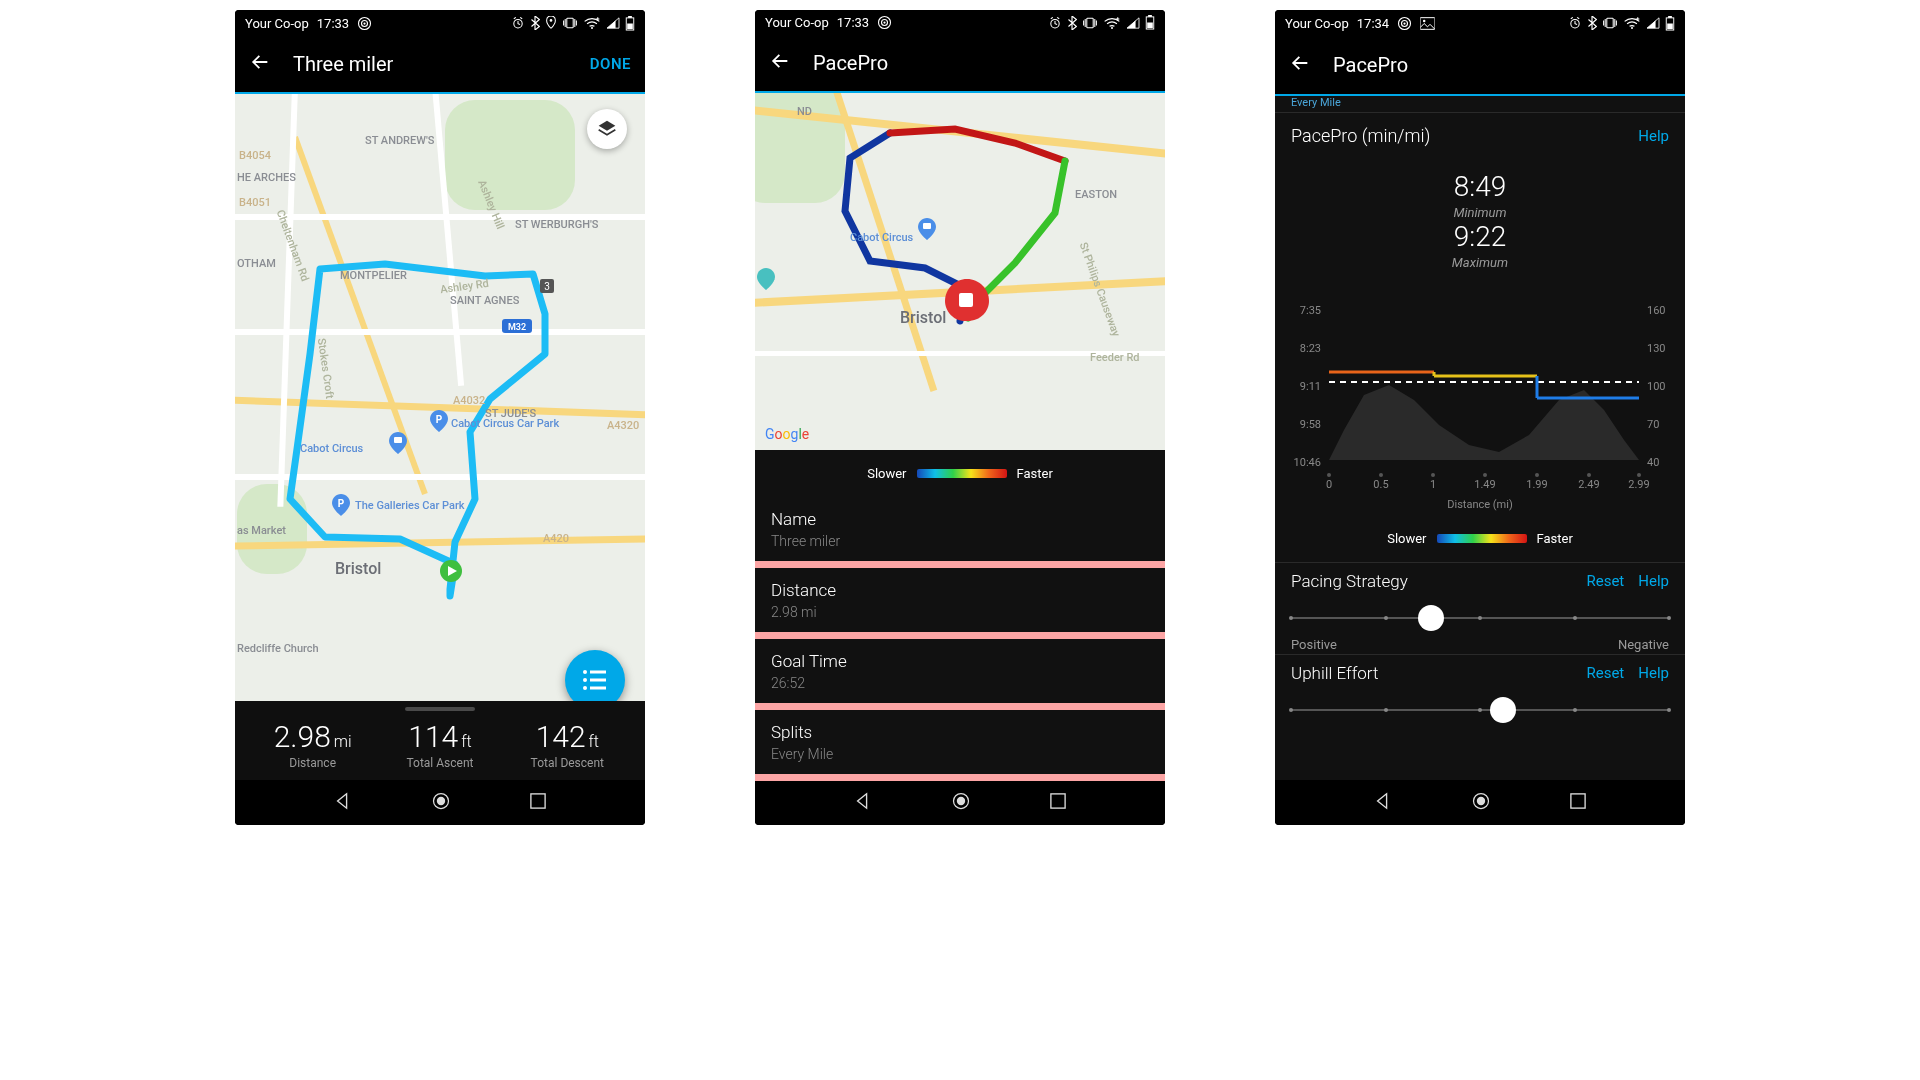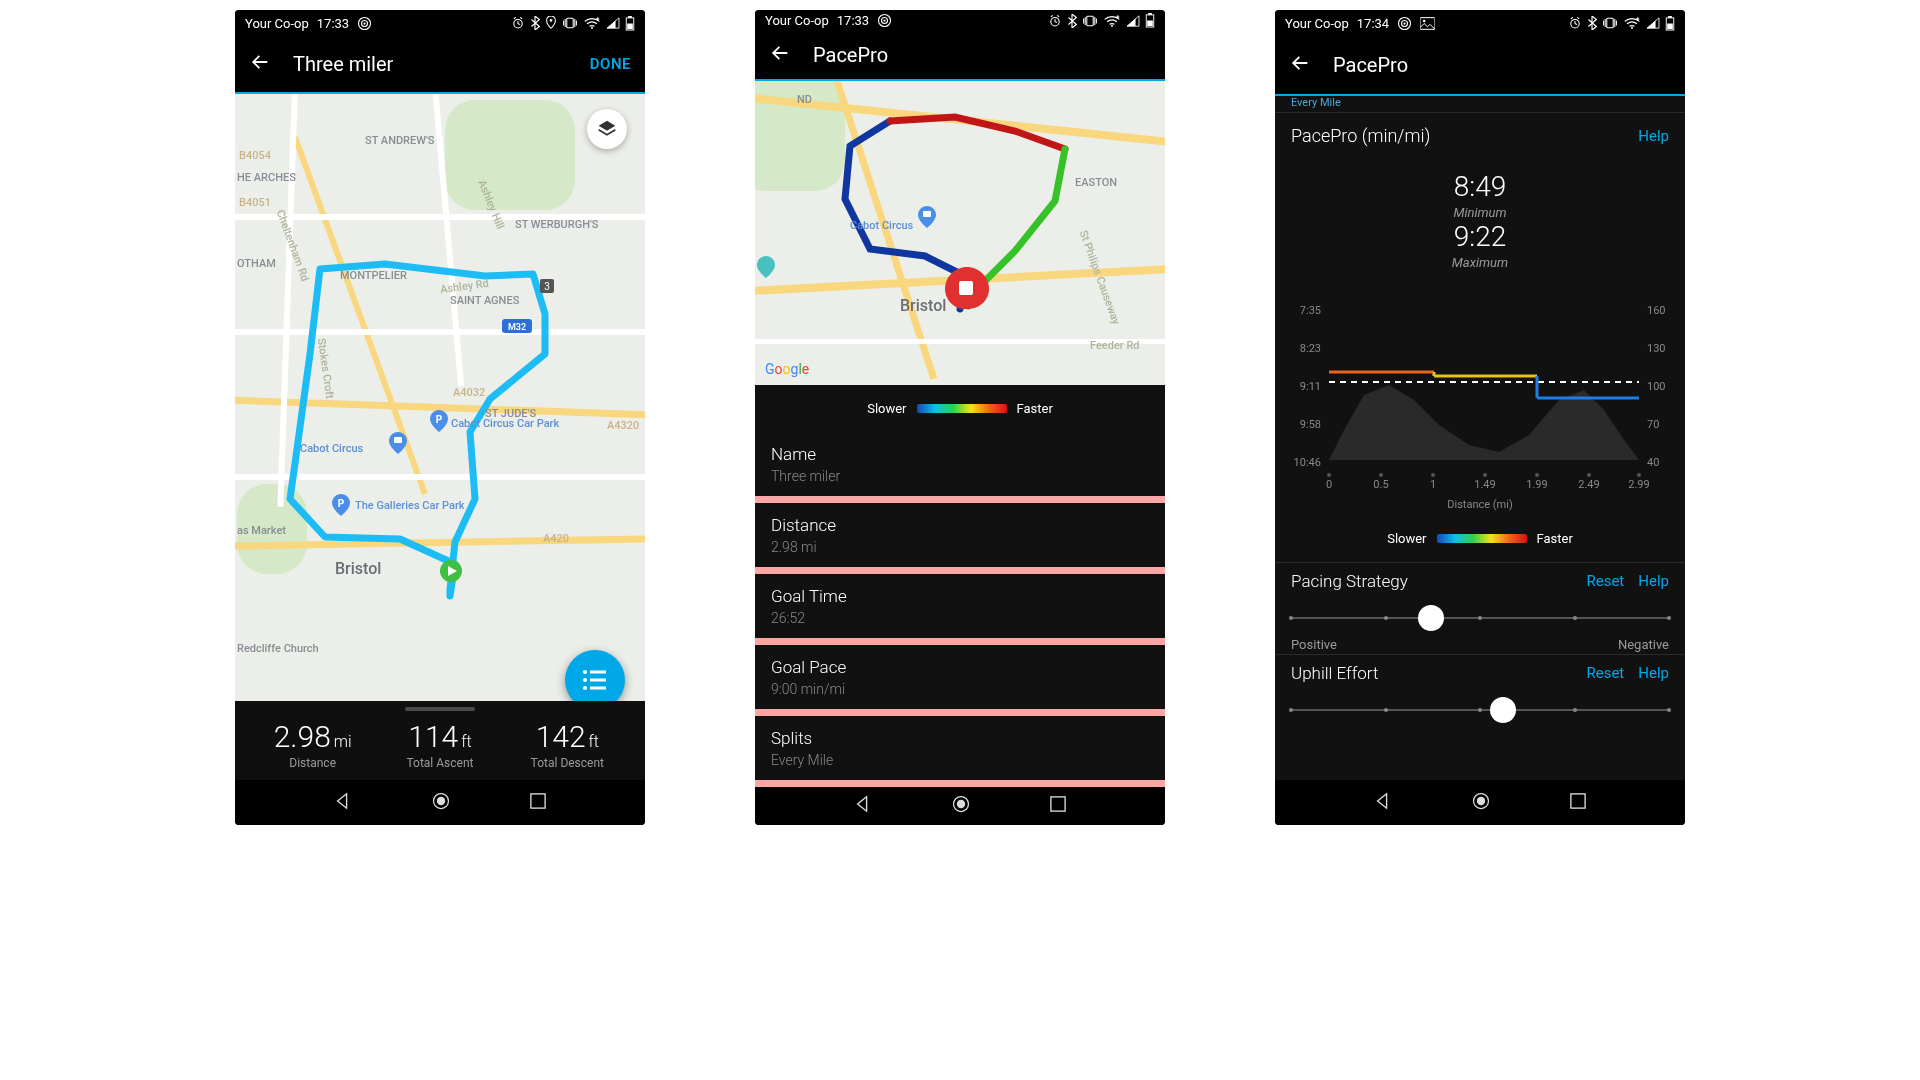--- a/index.html
+++ b/index.html
@@ -240,21 +240,21 @@
         <span class="maplabel" style="left:250px; top:313px;">ST JUDE'S</span>
         <span class="maplabel" style="left:2px; top:430px;">as Market</span>
         <span class="maplabel town" style="left:100px; top:465px;">Bristol</span>
         <span class="maplabel" style="left:2px; top:548px;">Redcliffe Church</span>
         <span class="maplabel" style="left:230px; top:104px; color:#aeb49c; transform:rotate(68deg);">Ashley Hill</span>
         <span class="maplabel" style="left:205px; top:186px; color:#aeb49c; transform:rotate(-8deg);">Ashley Rd</span>
         <span class="maplabel" style="left:60px; top:268px; color:#aeb49c; transform:rotate(82deg);">Stokes Croft</span>
         <span class="maplabel" style="left:20px; top:145px; color:#aeb49c; transform:rotate(70deg);">Cheltenham Rd</span>
         <span class="maplabel" style="left:4px; top:55px; color:#c9b38a;">B4054</span>
         <span class="maplabel" style="left:4px; top:102px; color:#c9b38a;">B4051</span>
-        <span class="maplabel" style="left:218px; top:292px; color:#c9b38a;">A4032</span>
+        <span class="maplabel" style="left:218px; top:300px; color:#c9b38a;">A4032</span>
         <span class="maplabel" style="left:372px; top:325px; color:#c9b38a;">A4320</span>
         <span class="maplabel" style="left:308px; top:438px; color:#c9b38a;">A420</span>
         <span class="maplabel" style="left:65px; top:348px; color:#5d8fd6;">Cabot Circus</span>
         <span class="maplabel" style="left:216px; top:323px; color:#5d8fd6;">Cabot Circus Car Park</span>
         <span class="maplabel" style="left:120px; top:405px; color:#5d8fd6;">The Galleries Car Park</span>
         <svg style="position:absolute; left:154px; top:338px;" width="18" height="22">
             <path d="M9 0C4 0 0 4 0 9c0 6 9 13 9 13s9-7 9-13c0-5-4-9-9-9z" fill="#4a8ee8"></path>
             <rect x="5" y="5" width="8" height="6" rx="1" fill="#fff"></rect>
           </svg>
         <svg style="position:absolute; left:195px; top:316px;" width="18" height="22">
@@ -414,24 +414,20 @@
         </div>
       <div class="listitem">
           <div class="lab">Distance</div>
           <div class="val">2.98 mi</div>
         </div>
       <div class="listitem">
           <div class="lab">Goal Time</div>
           <div class="val">26:52</div>
         </div>
       <div class="listitem">
-          <div class="lab">Goal Pace</div>
-          <div class="val">9:00 min/mi</div>
-        </div>
-      <div class="listitem">
           <div class="lab">Splits</div>
           <div class="val">Every Mile</div>
         </div>
     </div>
     <div class="navbar">
       <span><svg width="18" height="18" viewBox="0 0 20 20">
             <path d="M14 2L4 10l10 8z" fill="none" stroke="#ddd" stroke-width="1.5"></path>
           </svg></span>
       <span><svg width="20" height="20" viewBox="0 0 24 24">
             <circle cx="12" cy="12" r="9" fill="none" stroke="#ddd" stroke-width="1.5"></circle>

